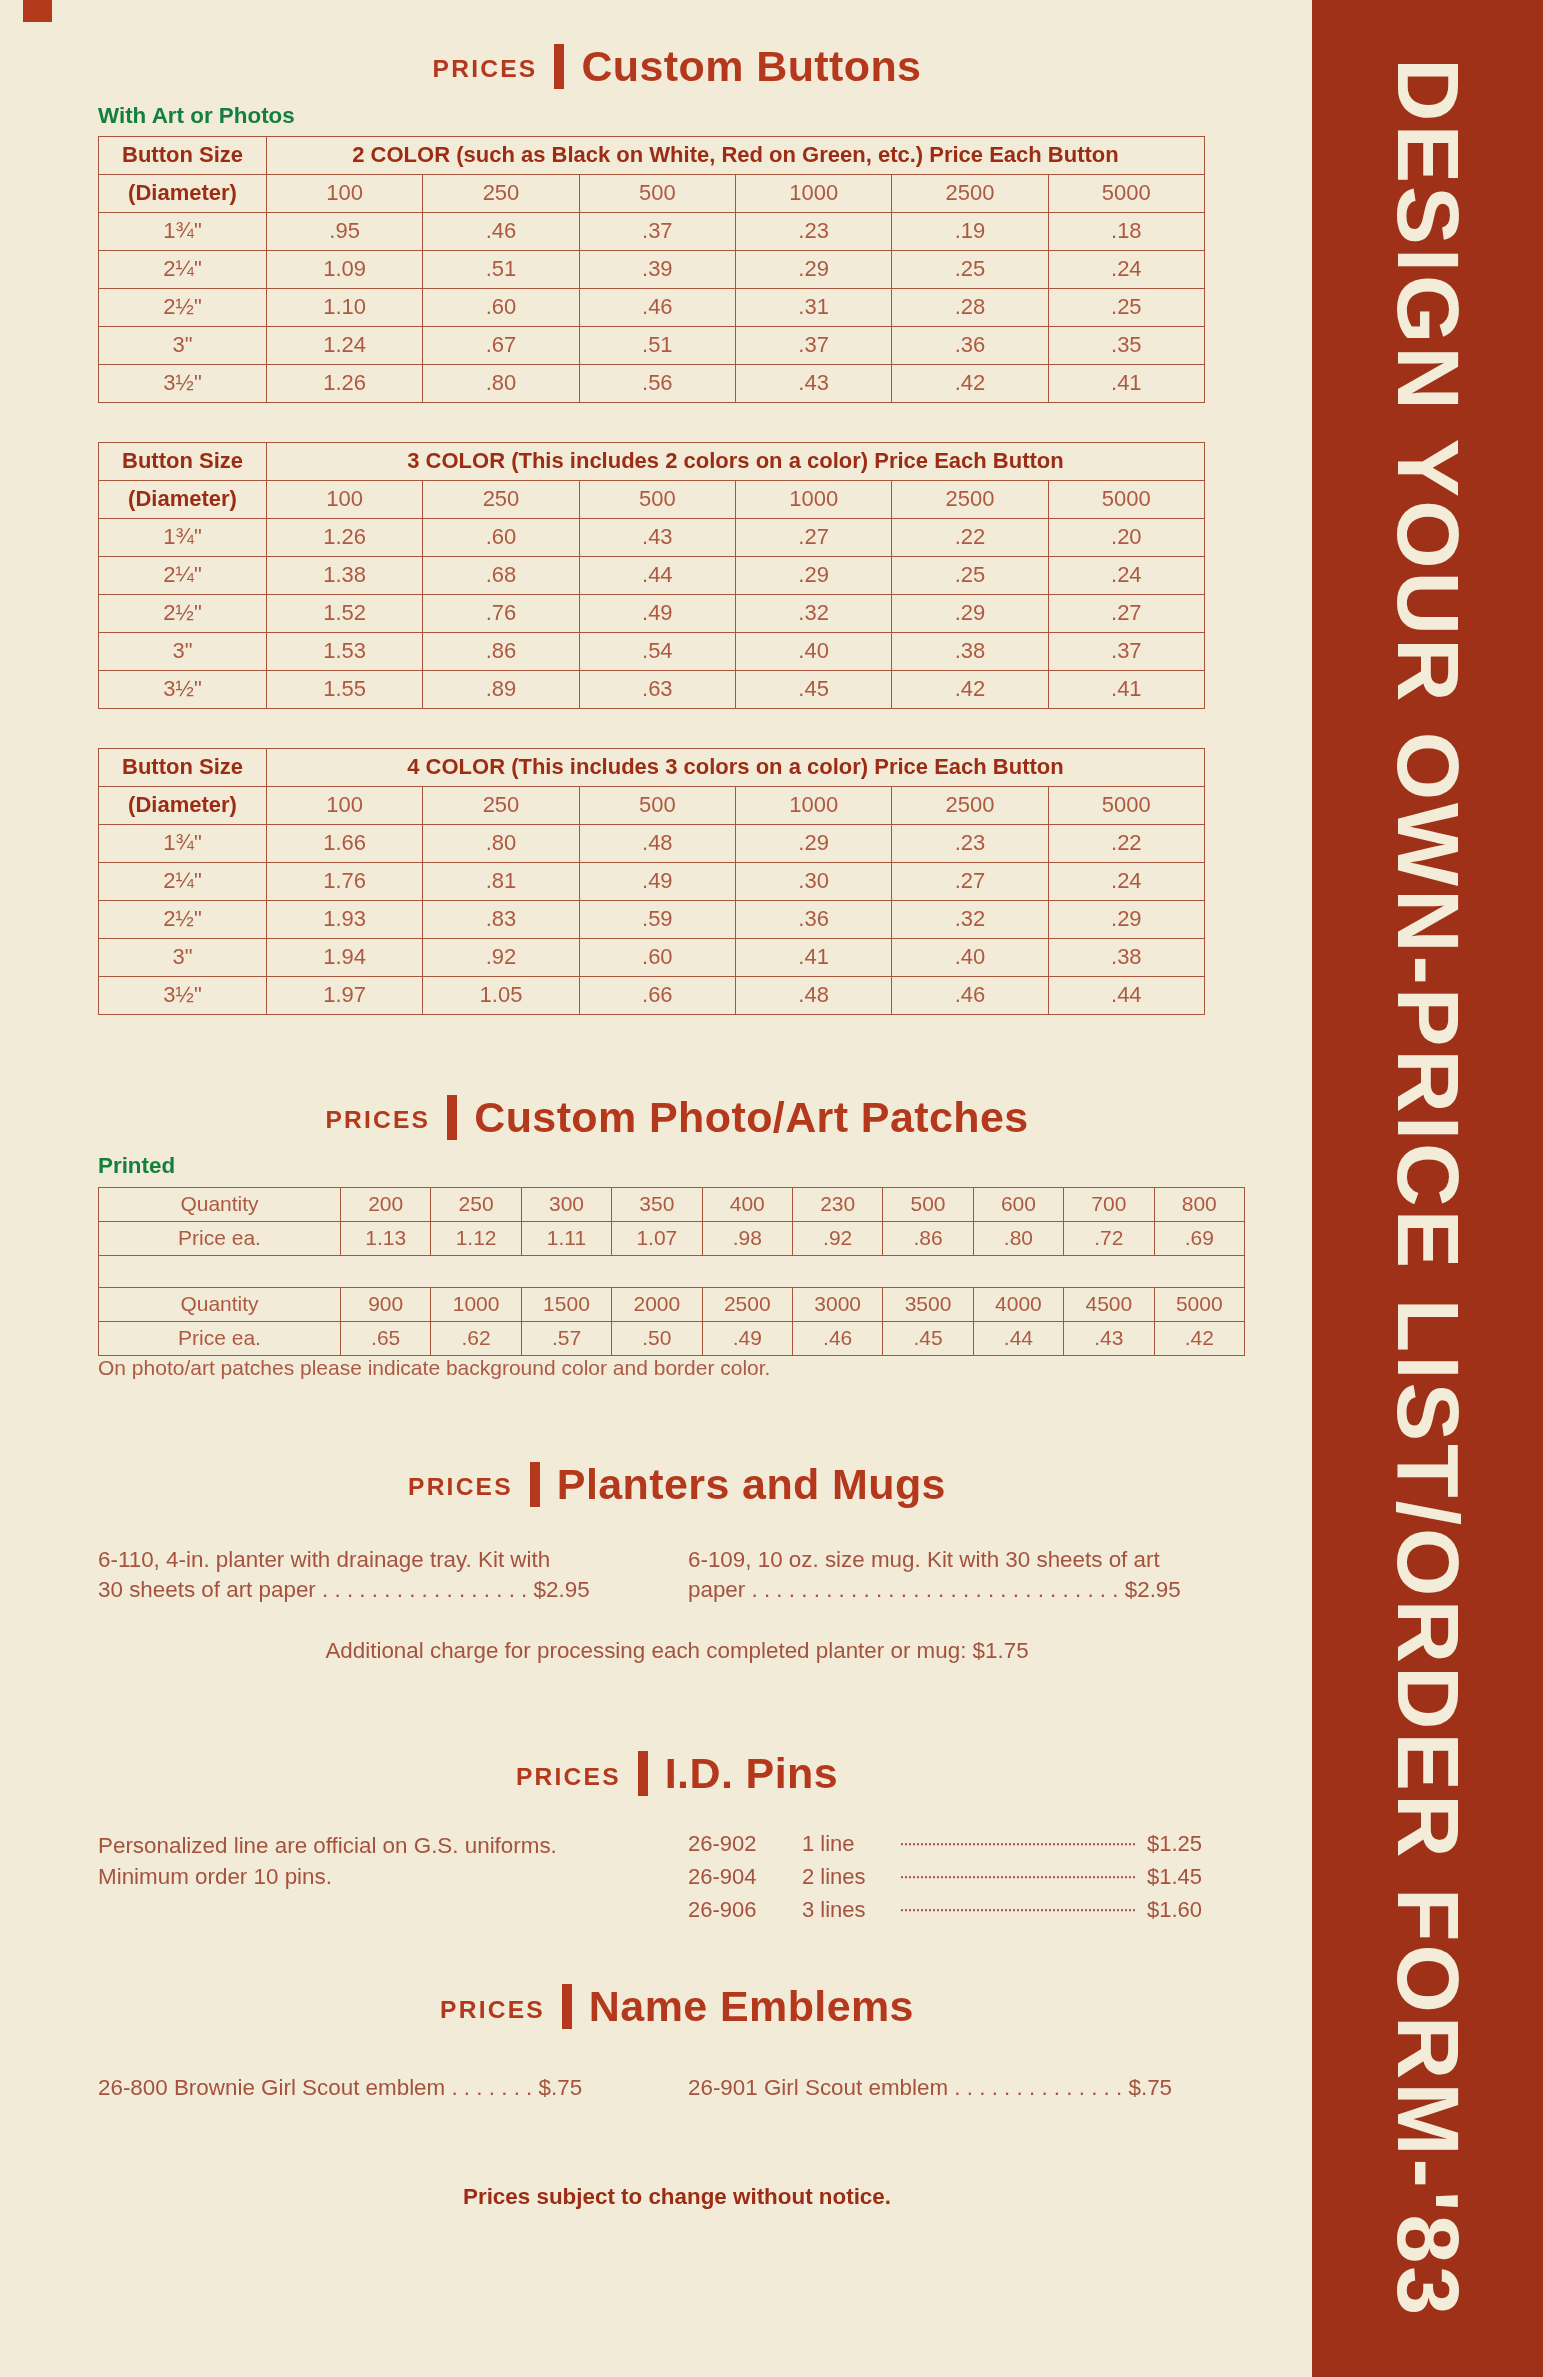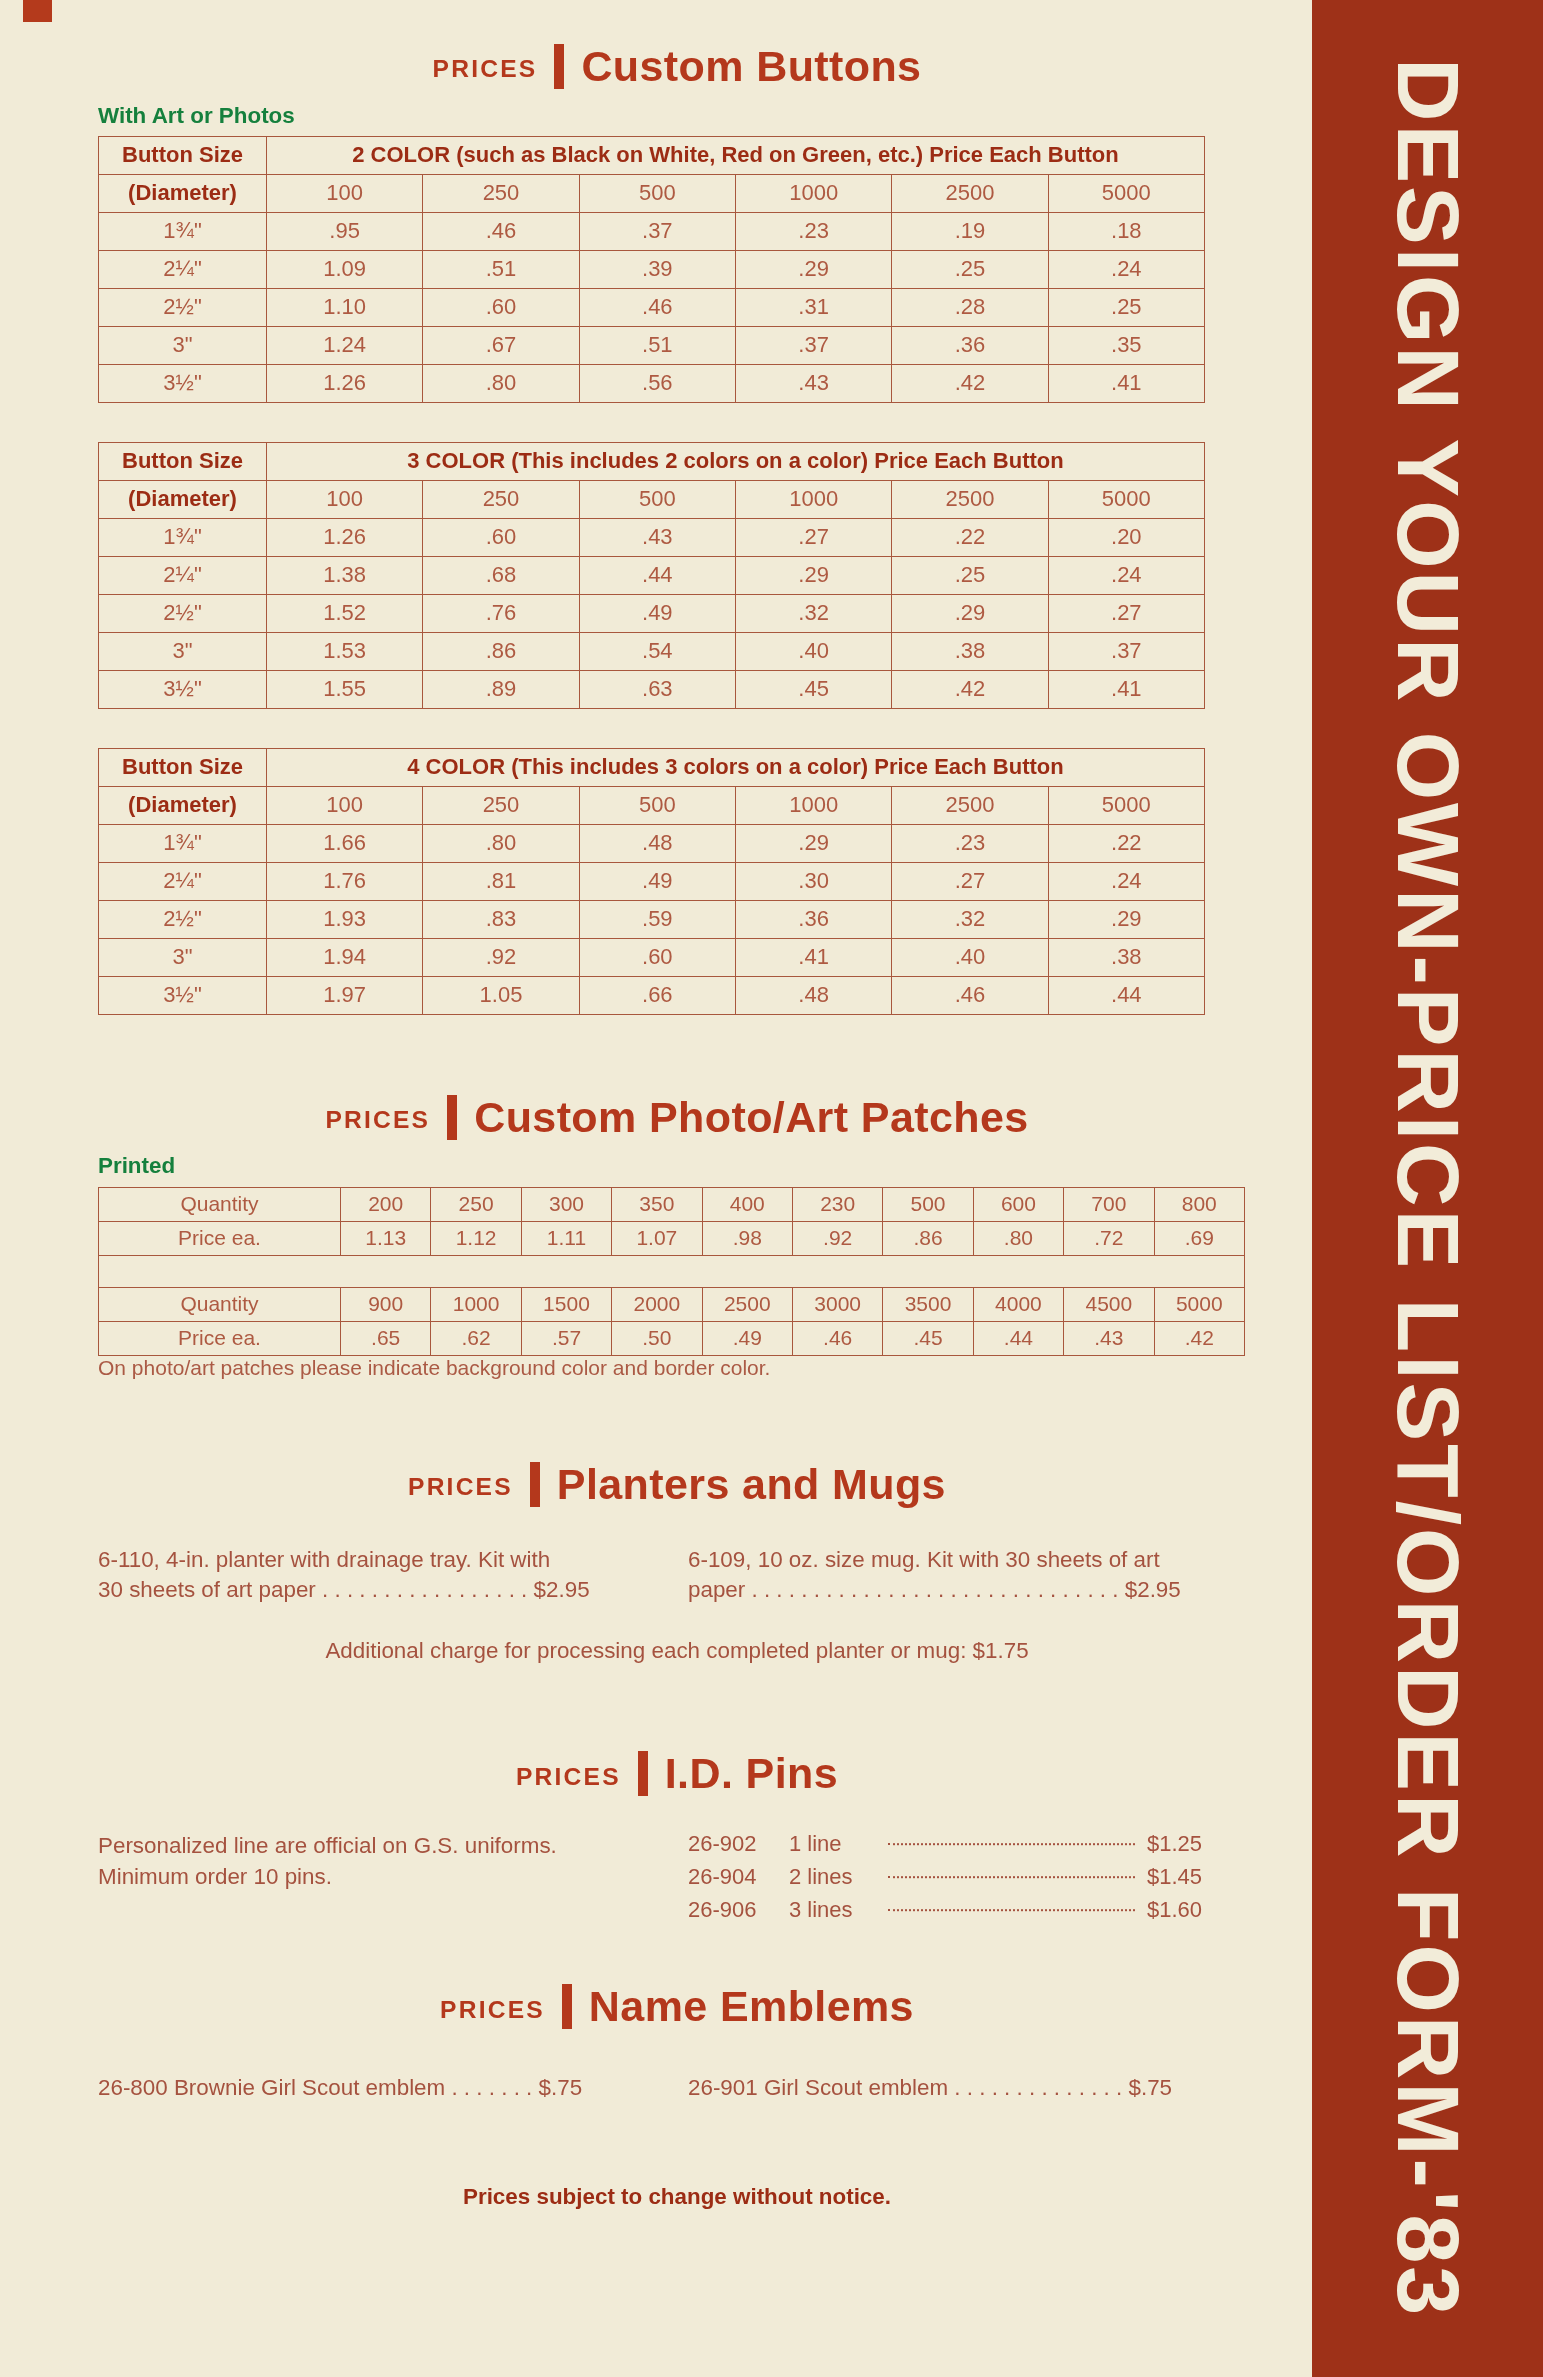--- a/index.html
+++ b/index.html
@@ -43,21 +43,21 @@
   .col-left { width:590px; padding-right:72px; }
   .col-right { flex:1; }
   .additional { margin-top:32px; text-align:center; font-size:22.4px; color:#a5523f; }
 
   .s-pins { margin-top:85px; }
   .pins-cols { display:flex; margin-top:33px; }
   .pins-left { width:590px; }
   .pins-right { width:514px; }
   .pin-line { display:flex; align-items:baseline; font-size:22px; color:#a5523f; height:33px; }
   .pin-code { width:101px; flex:0 0 auto; }
-  .pin-label { width:87px; flex:0 0 auto; }
+  .pin-label { width:87px; flex:0 0 auto;margin-left:13px; }
   .leader { flex:1; border-bottom:2.2px dotted #a5523f; margin:0 11.6px; transform:translateY(-5.8px); }
   .pin-price { flex:0 0 auto; }
 
   .s-emblems { margin-top:52px; }
   .emblem-row { display:flex; margin-top:42px; }
   .emblem-left { width:590px; }
 
   .footer { margin-top:80px; text-align:center; font-size:22.4px; font-weight:bold; color:#9c2c14; }
 
   .sidebar {

